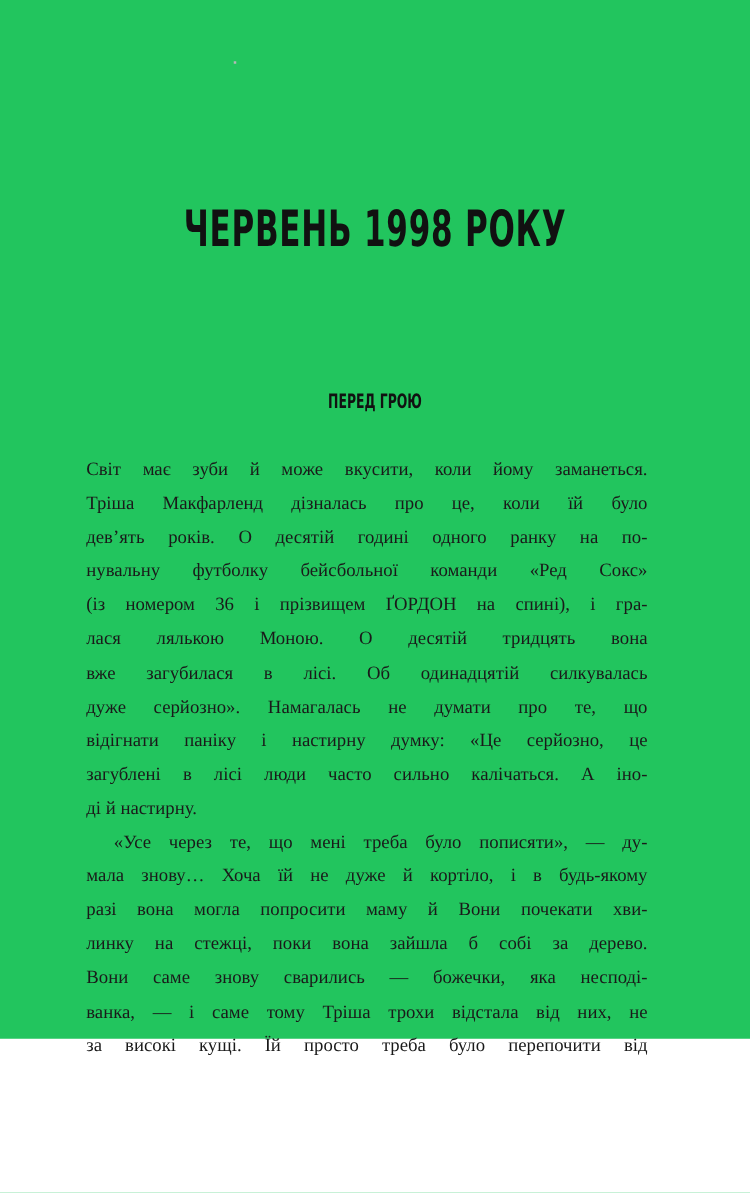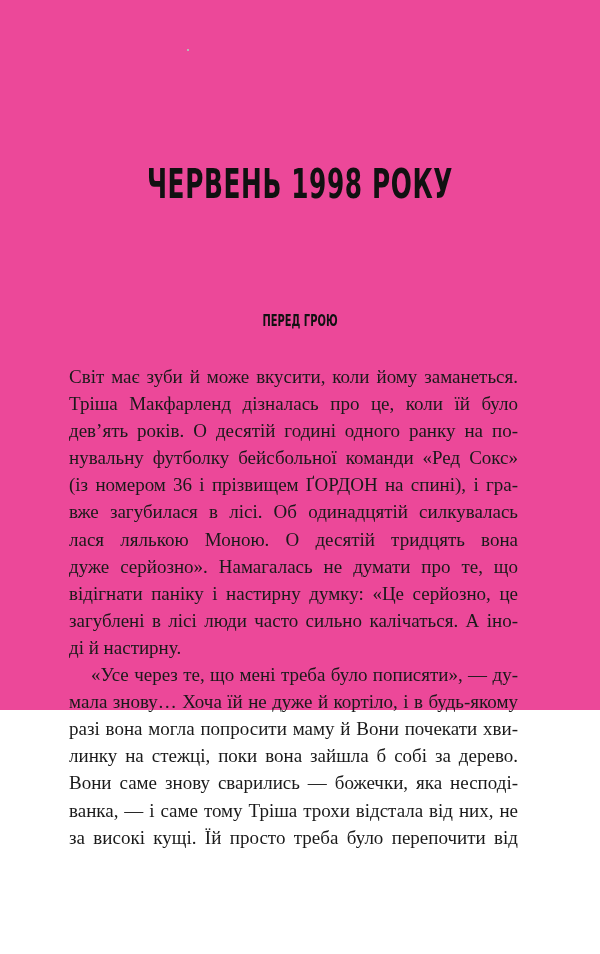--- a/index.html
+++ b/index.html
@@ -11,22 +11,22 @@
     width: 600px;
     height: 954px;
     position: relative;
     overflow: hidden;
     color: #1a1a1a;
   }
   .page {
     position: absolute;
     left: 0; top: 0;
     width: 600px;
-    height: 710px;
-    background: #ec4899;
+    height: 831px;
+    background: #22c55e;
   }
   .speck {
     position: absolute;
     left: 187px;
     top: 49px;
     width: 2px;
     height: 2px;
     background: #b8b8b8;
   }
   .chapter-title {
@@ -59,21 +59,21 @@
     transform-origin: 300px 0;
     white-space: nowrap;
     line-height: 20px;
   }
   .body-text {
     position: absolute;
     left: 69px;
     top: 363px;
     width: 449px;
     font-family: "Liberation Serif", "DejaVu Serif", serif;
-    font-size: 19px;
+    font-size: 15px;
     line-height: 27.1px;
     color: #1a1a1a;
   }
   .line {
     display: block;
     white-space: nowrap;
     text-align: justify;
     text-align-last: justify;
     height: 27.1px;
   }
@@ -94,22 +94,22 @@
 
   <div class="section-title">ПЕРЕД ГРОЮ</div>
 
   <div class="body-text">
     <div>
       <span class="line">Світ має зуби й може вкусити, коли йому заманеться.</span>
       <span class="line">Тріша Макфарленд дізналась про це, коли їй було</span>
       <span class="line">дев’ять років. О десятій годині одного ранку на по-</span>
       <span class="line">нувальну футболку бейсбольної команди «Ред Сокс»</span>
       <span class="line">(із номером 36 і прізвищем ҐОРДОН на спині), і гра-</span>
+      <span class="line">лася лялькою Моною. О десятій тридцять вона</span>
       <span class="line">вже загубилася в лісі. Об одинадцятій силкувалась</span>
-      <span class="line">лася лялькою Моною. О десятій тридцять вона</span>
       <span class="line">дуже серйозно». Намагалась не думати про те, що</span>
       <span class="line">відігнати паніку і настирну думку: «Це серйозно, це</span>
       <span class="line">загублені в лісі люди часто сильно калічаться. А іно-</span>
       <span class="line last">ді й настирну.</span>
     </div>
     <div>
       <span class="line indent">«Усе через те, що мені треба було пописяти», — ду-</span>
       <span class="line">мала знову… Хоча їй не дуже й кортіло, і в будь-якому</span>
       <span class="line">разі вона могла попросити маму й Вони почекати хви-</span>
       <span class="line">линку на стежці, поки вона зайшла б собі за дерево.</span>

